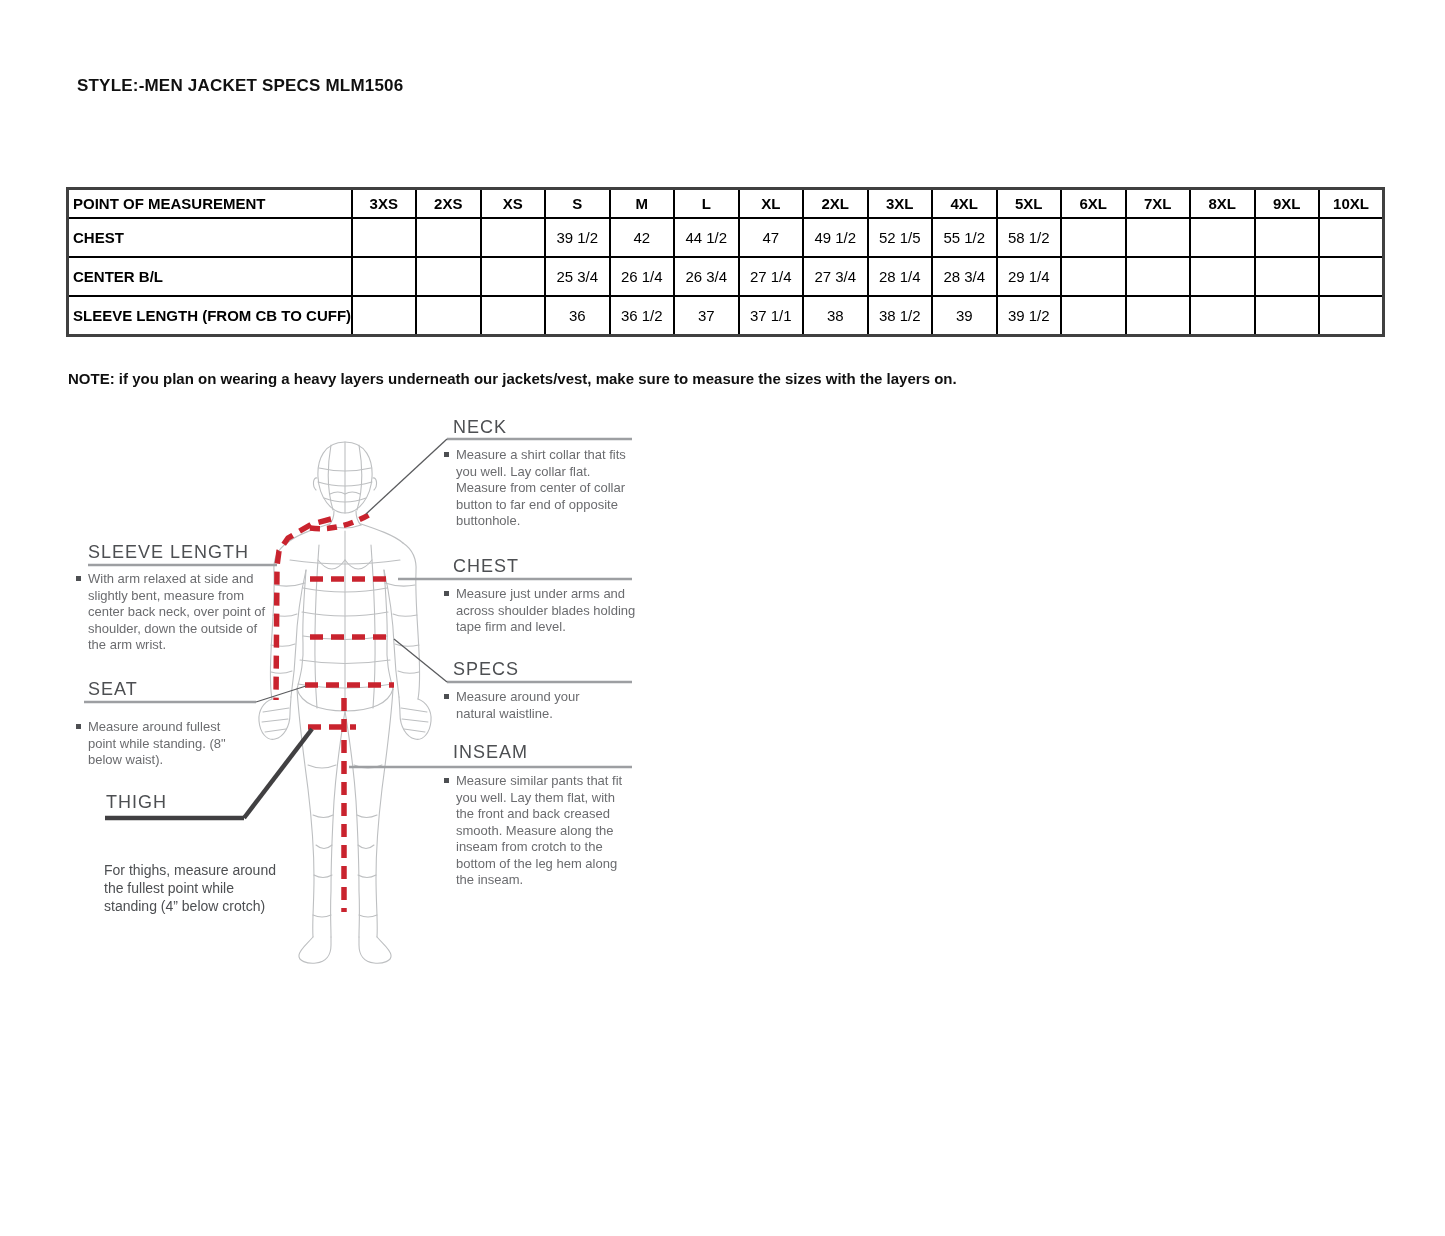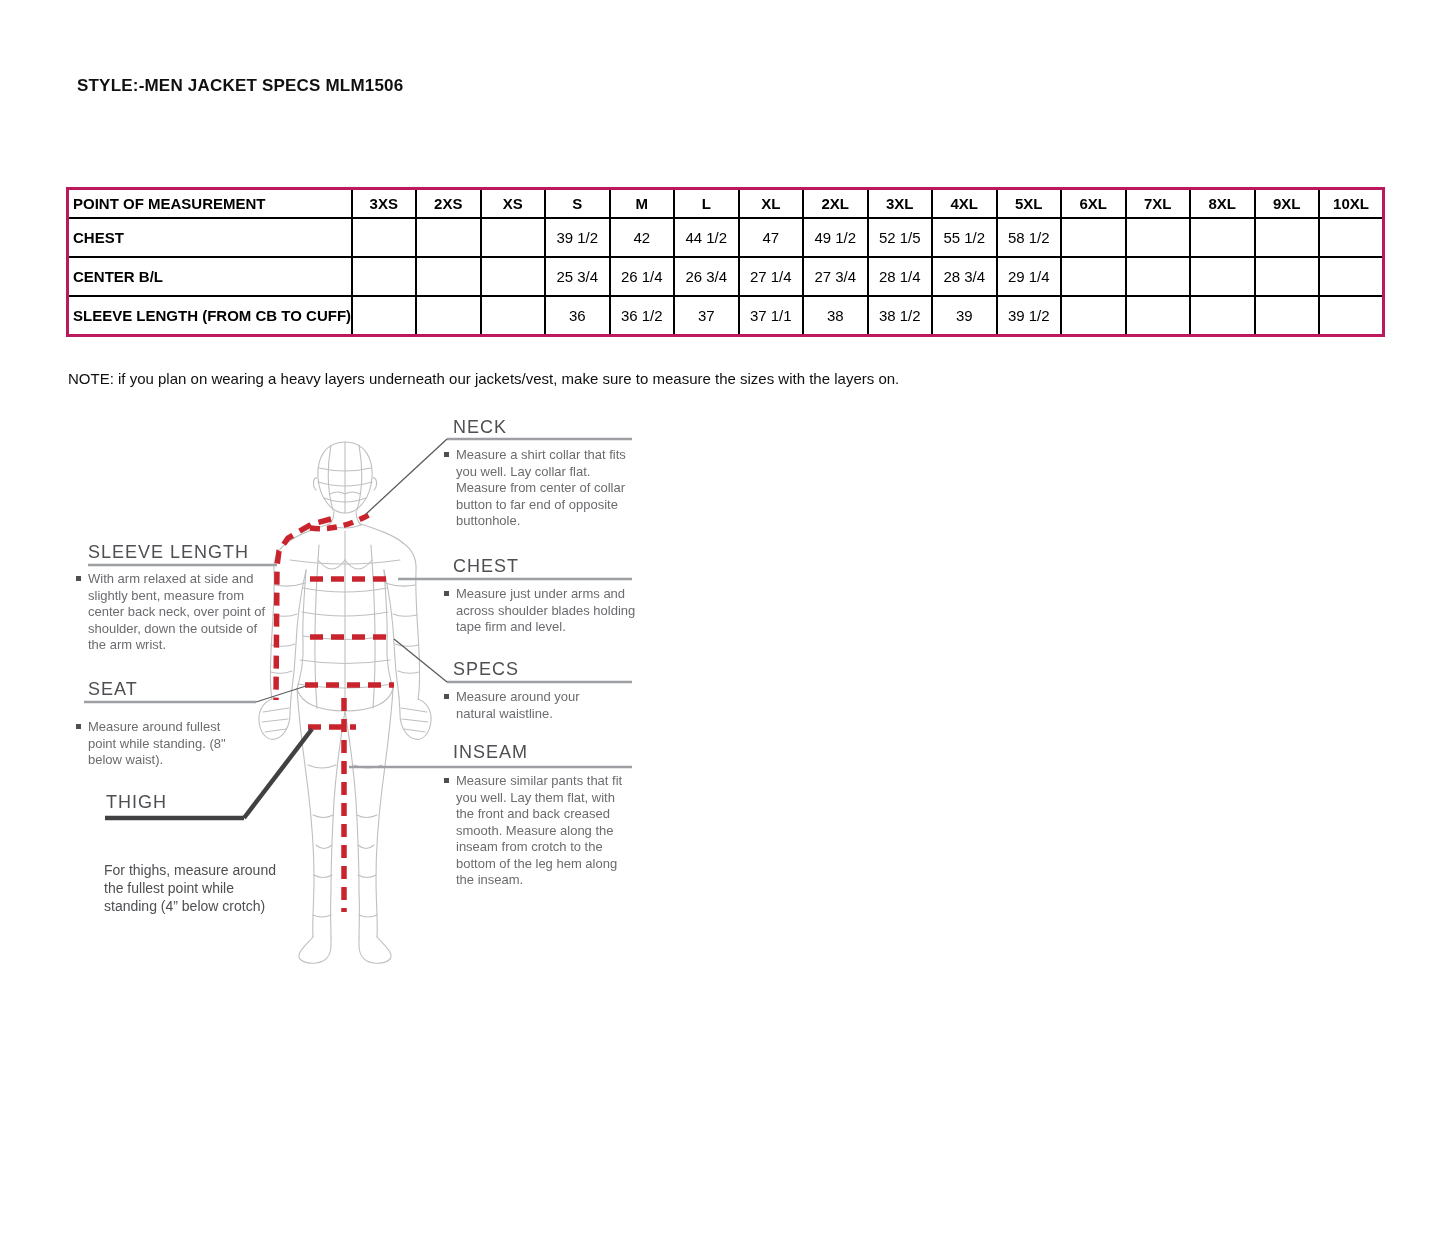--- a/index.html
+++ b/index.html
@@ -16,26 +16,26 @@
     position:relative;width:1445px;height:1236px;background:#ffffff;
     font-family:"Liberation Sans",sans-serif;color:#000;overflow:hidden;
     margin:0 auto;
   }
   .doc-title{
     position:absolute;left:68px;top:76px;
     font-size:17px;font-weight:bold;letter-spacing:0.2px;color:#101010;margin-left:9px;
   }
   .note-line{
     position:absolute;left:68px;top:370px;
-    font-size:15px;font-weight:normal;color:#101010;
+    font-size:15px;font-weight:bold;color:#101010;
   }
   table.size-table{
     position:absolute;left:66px;top:187px;
     border-collapse:collapse;table-layout:fixed;width:1316px;
-    border:3px solid #be185d;
+    border:3px solid #404040;
   }
   table.size-table th,table.size-table td{
     border:2px solid #000;
     font-size:15px;text-align:center;vertical-align:middle;
     padding:0 2px;overflow:hidden;white-space:nowrap;
   }
   table.size-table thead th{height:27px;font-weight:bold;}
   table.size-table tbody td{height:37px;font-weight:normal;}
   table.size-table th.pom-col,table.size-table td.pom-col{
     text-align:left;font-weight:bold;padding-left:4px;

